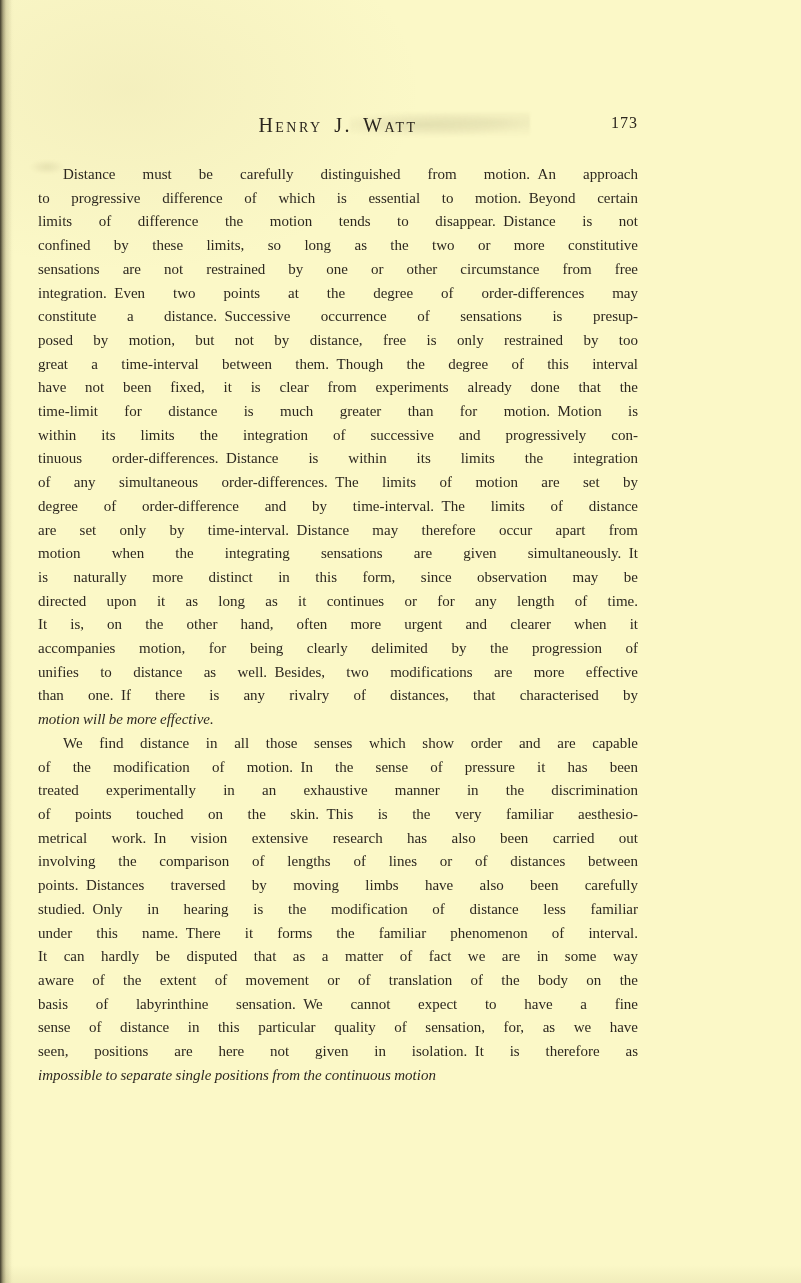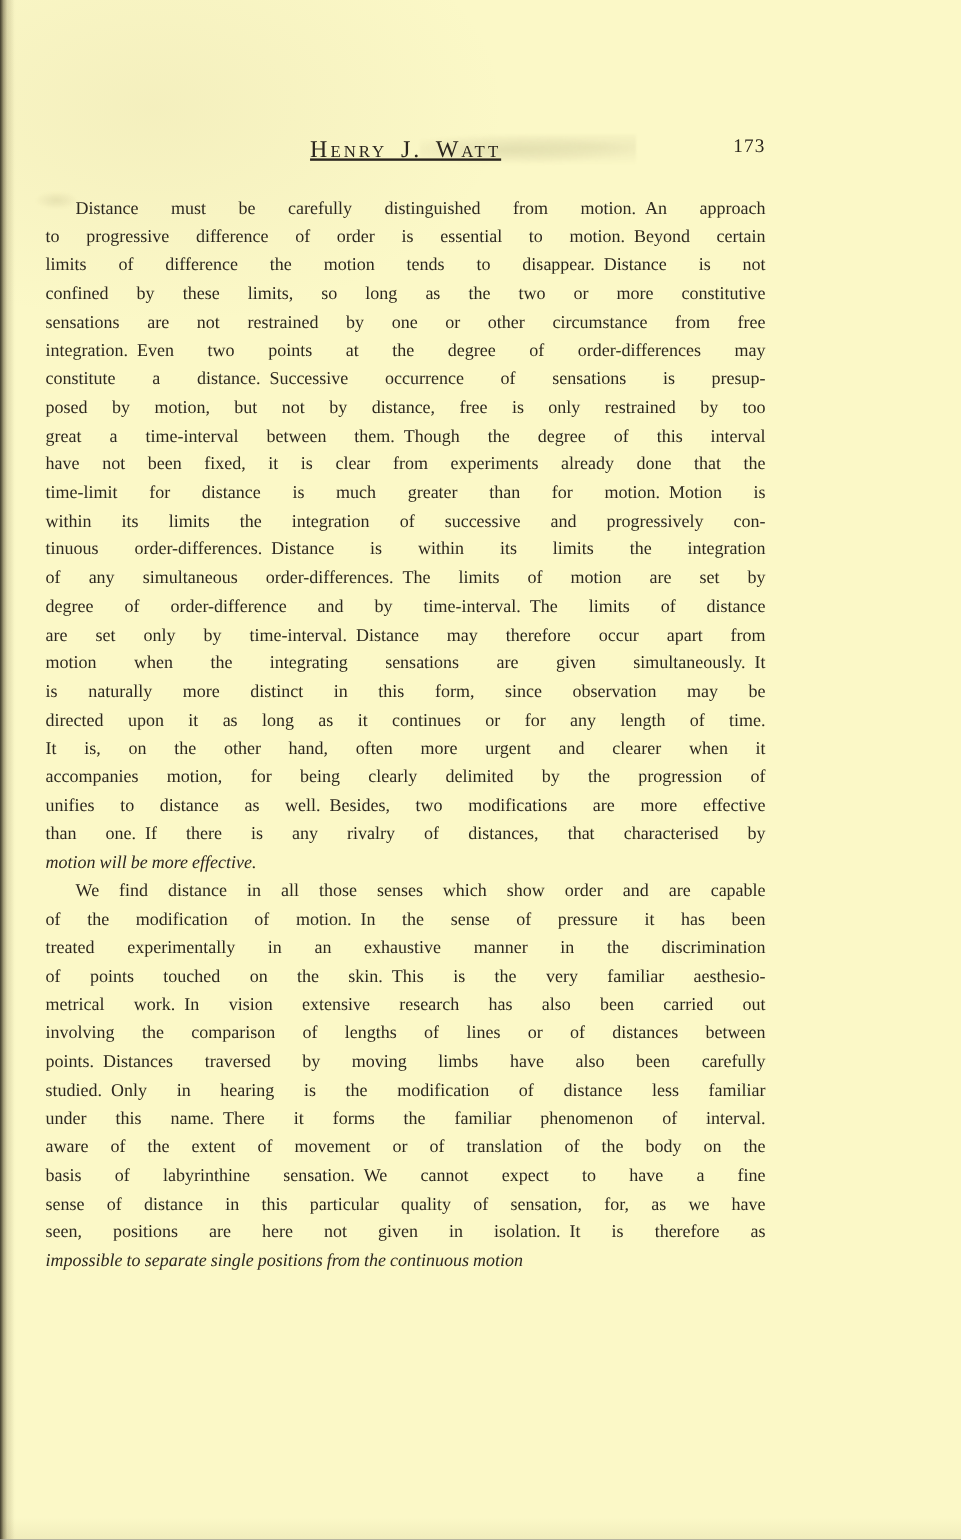--- a/index.html
+++ b/index.html
@@ -62,21 +62,20 @@
     height: 26px;
   }
   .running-head .author {
     display: block;
     text-align: center;
     font-size: 20px;
     font-variant: small-caps;
     letter-spacing: 2.5px;
     word-spacing: 4px;
     color: #2b261e;
-    text-decoration: underline;
   }
   .running-head .pagenum {
     position: absolute;
     right: 0;
     top: 0;
     font-size: 16px;
     letter-spacing: 1px;
     color: #2b261e;
   }
 
@@ -107,21 +106,21 @@
   <div class="edge-left"></div>
 
   <div class="running-head">
     <span class="author">Henry J. Watt</span>
     <span class="pagenum">173</span>
   </div>
 
   <div class="body-text">
     <div class="paragraph">
         <div class="line para-first">Distance must be carefully distinguished from motion. An approach</div>
-        <div class="line">to progressive difference of order is essential to motion. Beyond certain</div>
+        <div class="line">to progressive difference of which is essential to motion. Beyond certain</div>
         <div class="line">limits of difference the motion tends to disappear. Distance is not</div>
         <div class="line">confined by these limits, so long as the two or more constitutive</div>
         <div class="line">sensations are not restrained by one or other circumstance from free</div>
         <div class="line">integration. Even two points at the degree of order-differences may</div>
         <div class="line">constitute a distance. Successive occurrence of sensations is presup-</div>
         <div class="line">posed by motion, but not by distance, free is only restrained by too</div>
         <div class="line">great a time-interval between them. Though the degree of this interval</div>
         <div class="line">have not been fixed, it is clear from experiments already done that the</div>
         <div class="line">time-limit for distance is much greater than for motion. Motion is</div>
         <div class="line">within its limits the integration of successive and progressively con-</div>
@@ -141,20 +140,21 @@
     <div class="paragraph">
         <div class="line para-first">We find distance in all those senses which show order and are capable</div>
         <div class="line">of the modification of motion. In the sense of pressure it has been</div>
         <div class="line">treated experimentally in an exhaustive manner in the discrimination</div>
         <div class="line">of points touched on the skin. This is the very familiar aesthesio-</div>
         <div class="line">metrical work. In vision extensive research has also been carried out</div>
         <div class="line">involving the comparison of lengths of lines or of distances between</div>
         <div class="line">points. Distances traversed by moving limbs have also been carefully</div>
         <div class="line">studied. Only in hearing is the modification of distance less familiar</div>
         <div class="line">under this name. There it forms the familiar phenomenon of interval.</div>
+        <div class="line">It can hardly be disputed that as a matter of fact we are in some way</div>
         <div class="line">aware of the extent of movement or of translation of the body on the</div>
         <div class="line">basis of labyrinthine sensation. We cannot expect to have a fine</div>
         <div class="line">sense of distance in this particular quality of sensation, for, as we have</div>
         <div class="line">seen, positions are here not given in isolation. It is therefore as</div>
         <div class="line para-last">impossible to separate single positions from the continuous motion</div>
       </div>
   </div>
 
 </div>
 

